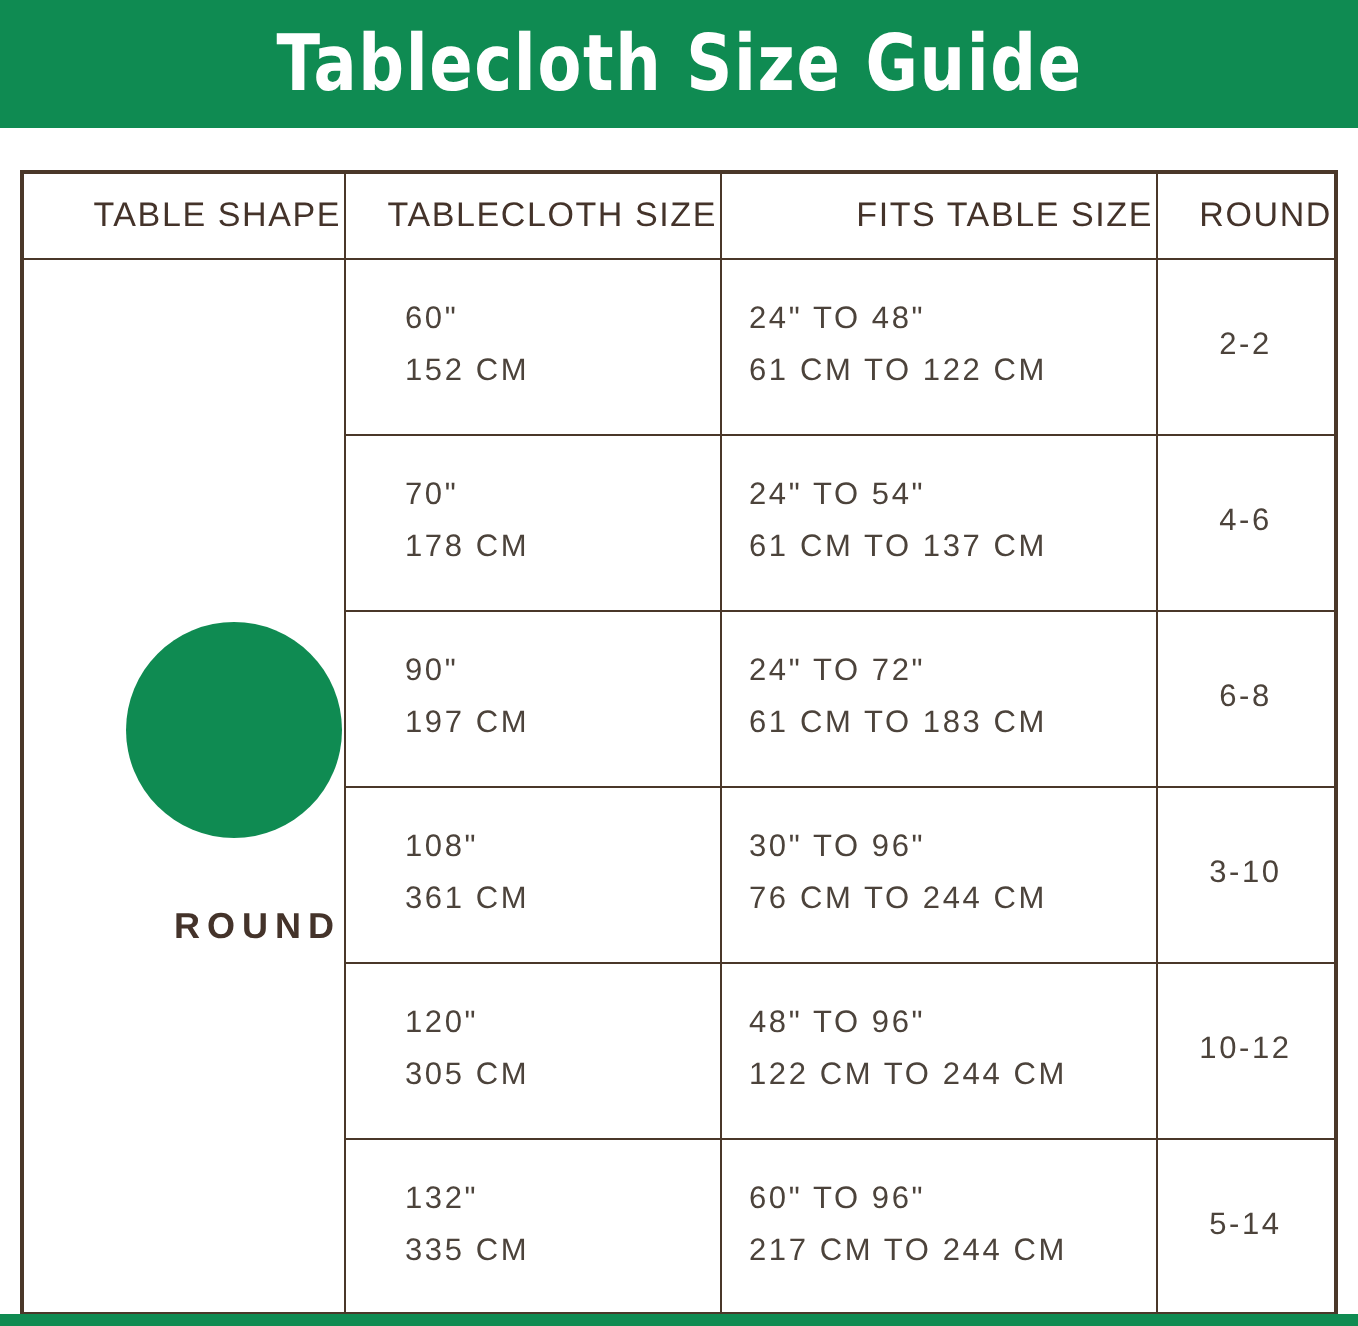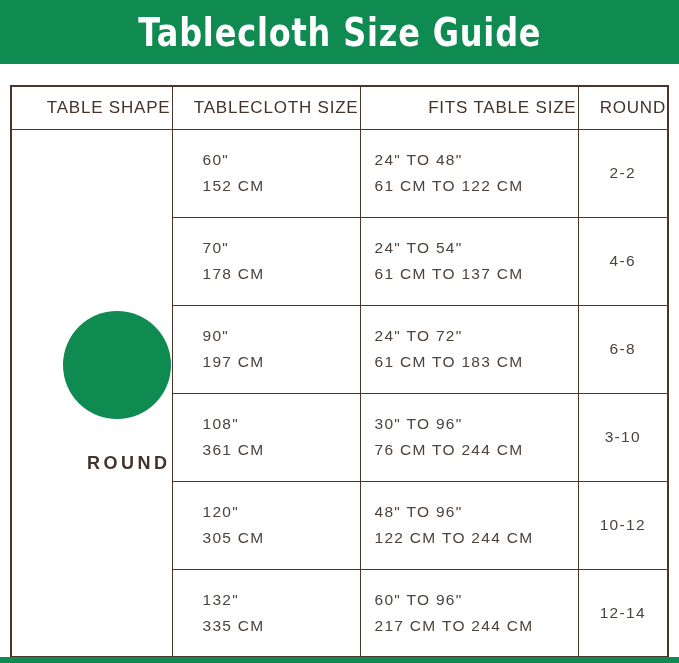--- a/index.html
+++ b/index.html
@@ -192,18 +192,18 @@
 
   <tr>
     <td class="c-size">
       <div class="cell-line">132"</div>
       <div class="cell-line">335 CM</div>
     </td>
     <td class="c-fits">
       <div class="cell-line">60" TO 96"</div>
       <div class="cell-line">217 CM TO 244 CM</div>
     </td>
-    <td class="c-seats">12-14</td>
+    <td class="c-seats">5-14</td>
   </tr>
 </tbody>
 </table>
 
 <div class="bottom-bar"></div>
 
 </body></html>

